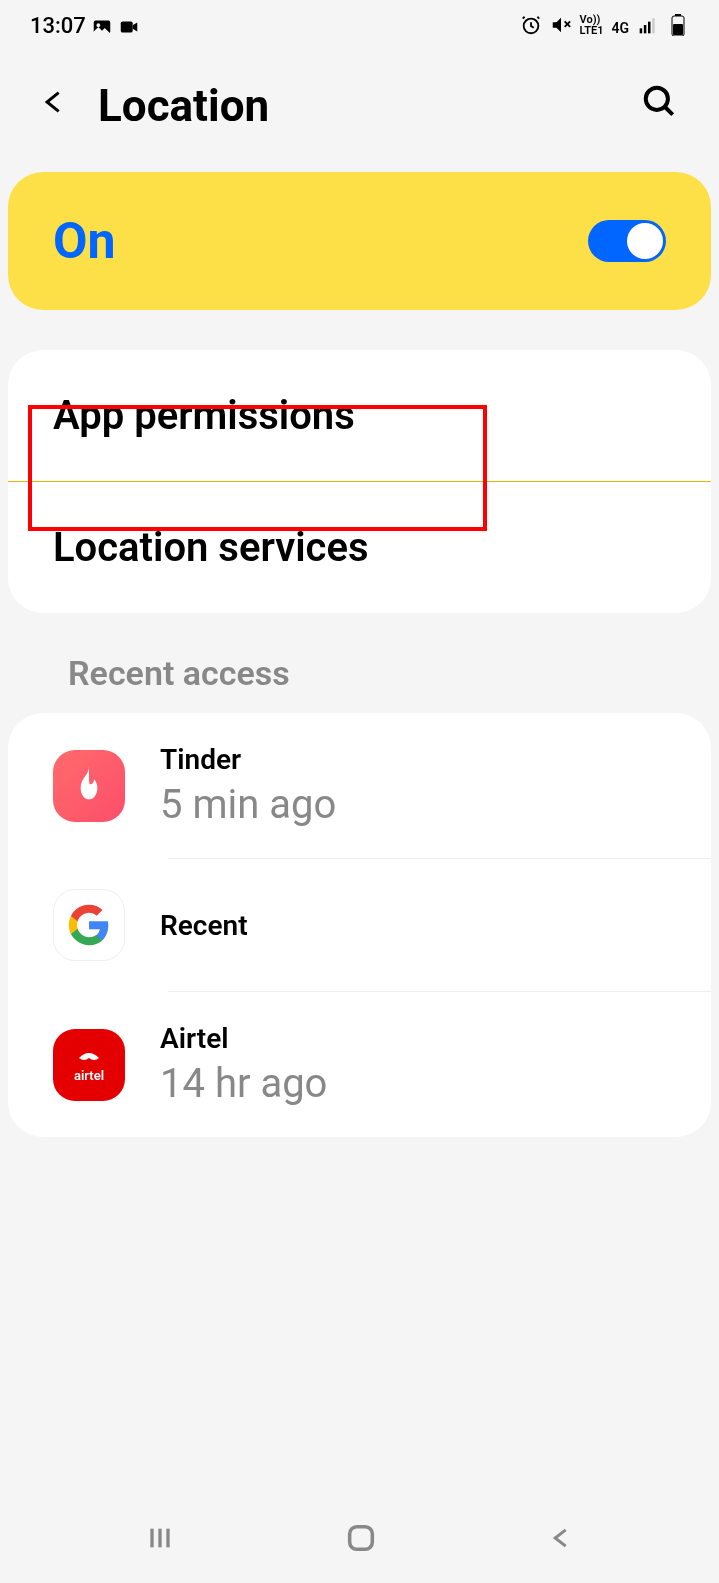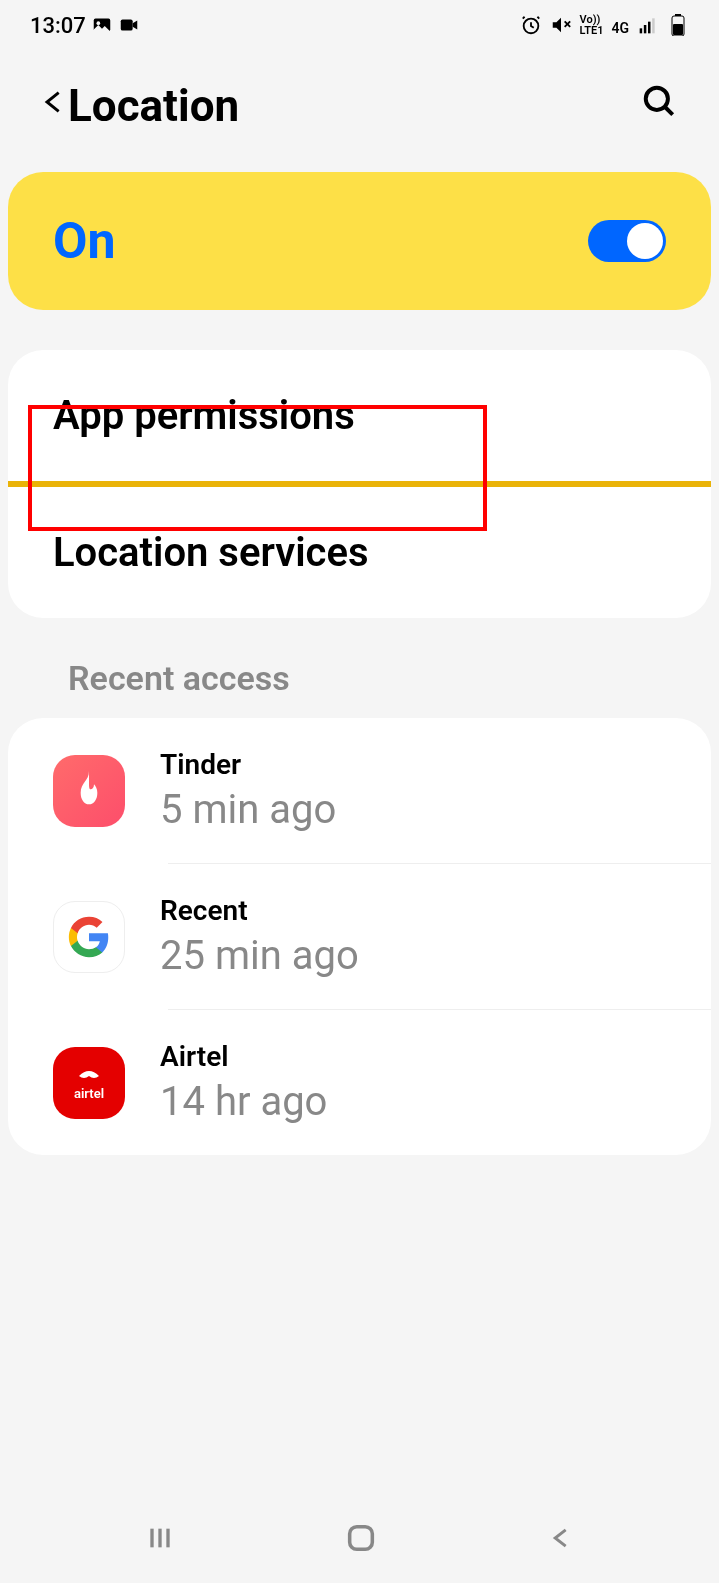--- a/index.html
+++ b/index.html
@@ -20,39 +20,40 @@
       display: flex;
       justify-content: space-between;
       align-items: center;
       padding: 0 30px;
       font-size: 22px;
       font-weight: 500;
       color: #000;
     }
     .status-left {
       display: flex;
-      align-items: center;
+      align-items: flex-end;
       gap: 5px;
     }
     .status-right {
       display: flex;
       align-items: flex-end;
       gap: 8px;
     }
     .status-icon {
       width: 22px;
       height: 22px;
       display: inline-flex;
       align-items: center;
       justify-content: center;
     }
     .header {
       display: flex;
       align-items: center;
       padding: 30px 40px 40px 40px;
+      gap: 30px;
     }
     .back-arrow {
       font-size: 36px;
       font-weight: 300;
     }
     .page-title {
       font-size: 44px;
       font-weight: 700;
       flex: 1;
     }
@@ -93,21 +94,21 @@
       background: #fff;
       border-radius: 35px;
       margin: 40px 8px 0 8px;
       overflow: hidden;
     }
     .settings-item {
       padding: 42px 45px;
       font-size: 40px;
       font-weight: 600;
       color: #000;
-      border-bottom: 6px solid #eab308;
+      border-bottom: 1px solid #eab308;
     }
     .settings-item:last-child {
       border-bottom: none;
     }
     .highlight-box {
       border: 4px solid #ff0000;
       position: absolute;
       pointer-events: none;
     }
     .section-header {
@@ -290,21 +291,20 @@
     <div class="app-icon google-icon">
       <svg width="44" height="44" viewBox="0 0 48 48">
           <path fill="#4285F4" d="M45 24.5c0-1.6-.1-3-.4-4.5H24v8.5h11.8c-.5 2.8-2 5.1-4.3 6.7v5.6h7C42.6 37 45 31.3 45 24.5z"></path>
           <path fill="#34A853" d="M24 46c5.9 0 10.8-2 14.5-5.2l-7-5.6c-2 1.3-4.5 2.1-7.5 2.1-5.8 0-10.7-3.9-12.4-9.2H4.3v5.8C7.9 41 15.4 46 24 46z"></path>
           <path fill="#FBBC05" d="M11.6 28.1c-.5-1.3-.7-2.7-.7-4.1s.3-2.8.7-4.1v-5.8H4.3C2.8 17.1 2 20.5 2 24s.8 6.9 2.3 9.9l7.3-5.8z"></path>
           <path fill="#EA4335" d="M24 10.7c3.2 0 6.1 1.1 8.4 3.3l6.3-6.3C34.8 4 29.9 2 24 2 15.4 2 7.9 7 4.3 14.1l7.3 5.8c1.7-5.3 6.6-9.2 12.4-9.2z"></path>
         </svg>
     </div>
     <div class="recent-text">
       <div class="app-name">Recent</div>
-      <div class="app-time">25 min ago</div>
     </div>
   </div>
   <div class="recent-divider"></div>
   <div class="recent-item">
     <div class="app-icon airtel-icon">
       <svg width="50" height="50" viewBox="0 0 50 50">
           <path d="M15 18 Q25 8 35 18 Q30 22 25 18 Q20 22 15 18" fill="#fff"></path>
           <text x="25" y="40" font-size="13" fill="#fff" text-anchor="middle" font-weight="600">airtel</text>
         </svg>
     </div>

